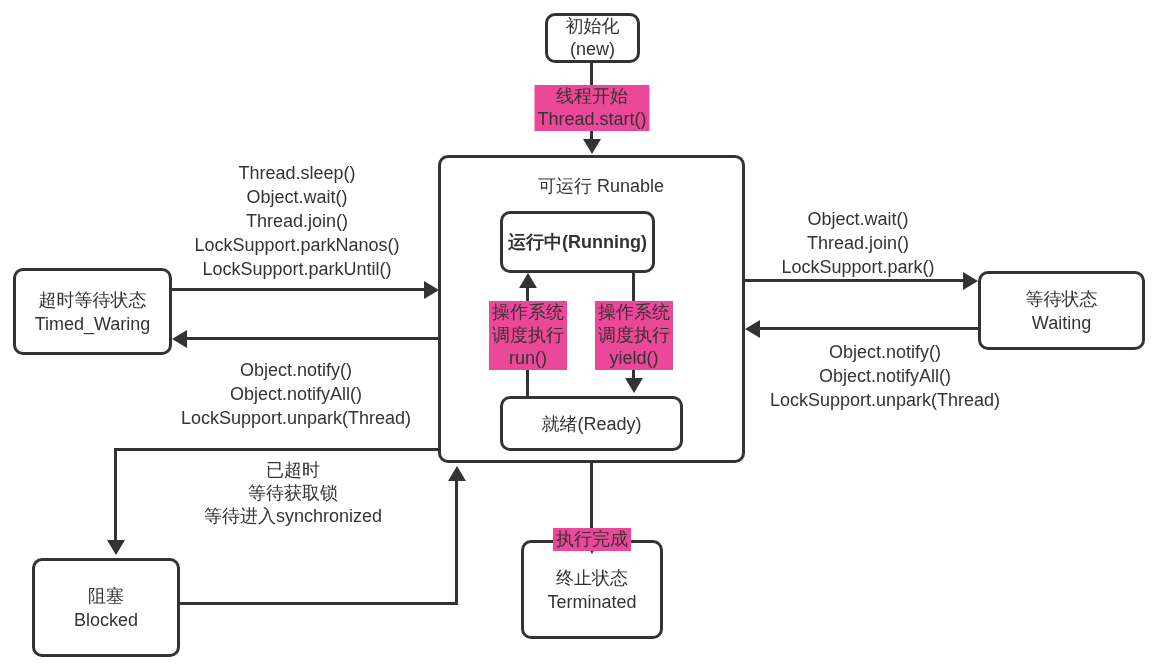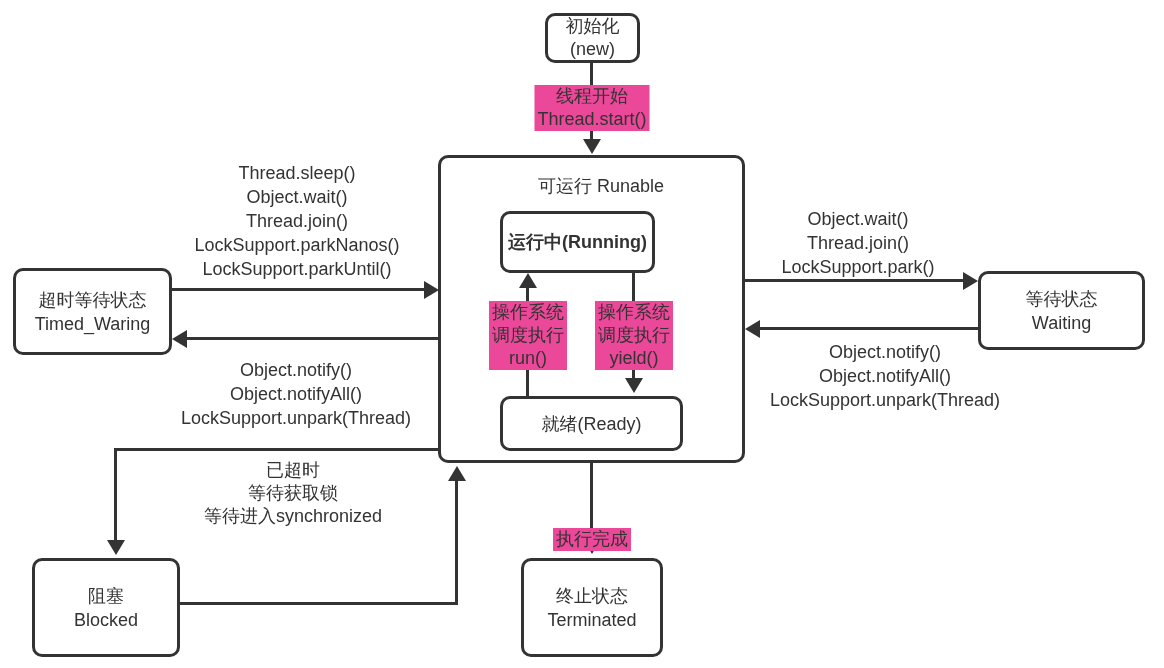--- a/index.html
+++ b/index.html
@@ -59,21 +59,21 @@
   <div class="box" style="left:32px;top:558px;width:148px;height:99px;">
     <span>阻塞
 Blocked</span>
   </div>
 
   <div class="box" style="left:978px;top:271px;width:167px;height:79px;">
     <span>等待状态
 Waiting</span>
   </div>
 
-  <div class="box" style="left:521px;top:558px;width:142px;height:99px;">
+  <div class="box" style="left:521px;top:540px;width:142px;height:99px;">
     <span>终止状态
 Terminated</span>
   </div>
 
   <div class="vl" style="left:590px;top:63px;height:78px;"></div>
   <div class="ah ah-down" style="left:583px;top:139px;"></div>
   <div class="lbl tight online" style="left:592px;top:85px;">线程开始
 Thread.start()</div>
 
   <div class="hl" style="left:172px;top:288px;width:252px;"></div>

